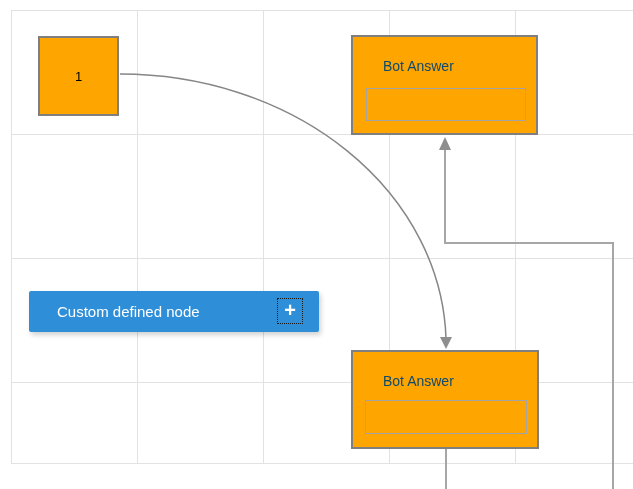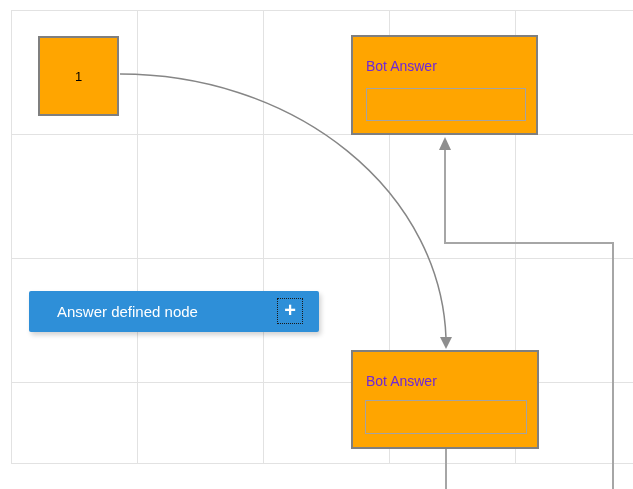--- a/index.html
+++ b/index.html
@@ -53,24 +53,24 @@
     color: #000000;
   }
   .bot-node {
     left: 351px;
     width: 183px; height: 96px;
   }
   .bot-node-top   { top: 35px; }
   .bot-node-bottom{ top: 350px; width: 184px; height: 95px; }
   .bot-title {
     position: absolute;
-    left: 13px;
+    left: 30px;
     top: 21px;
     font-size: 14px;
-    color: #6d28d9;
+    color: #0c4a6e;
     white-space: nowrap;
   }
   .bot-field {
     position: absolute;
     left: 13px;
     top: 51px;
     width: 158px;
     height: 31px;
     border: 1px solid #a3a3a3;
     background: #FFA500;
@@ -140,19 +140,19 @@
     <span class="bot-title">Bot Answer</span>
     <div class="bot-field"></div>
   </div>
 
   <div class="node orange-node bot-node bot-node-bottom">
     <span class="bot-title">Bot Answer</span>
     <div class="bot-field"></div>
   </div>
 
   <div class="node custom-node">
-    <span class="custom-label">Answer defined node</span>
+    <span class="custom-label">Custom defined node</span>
     <div class="add-port-button">
       <span class="plus-glyph">+</span>
     </div>
   </div>
 
 </div>
 
 </body></html>

